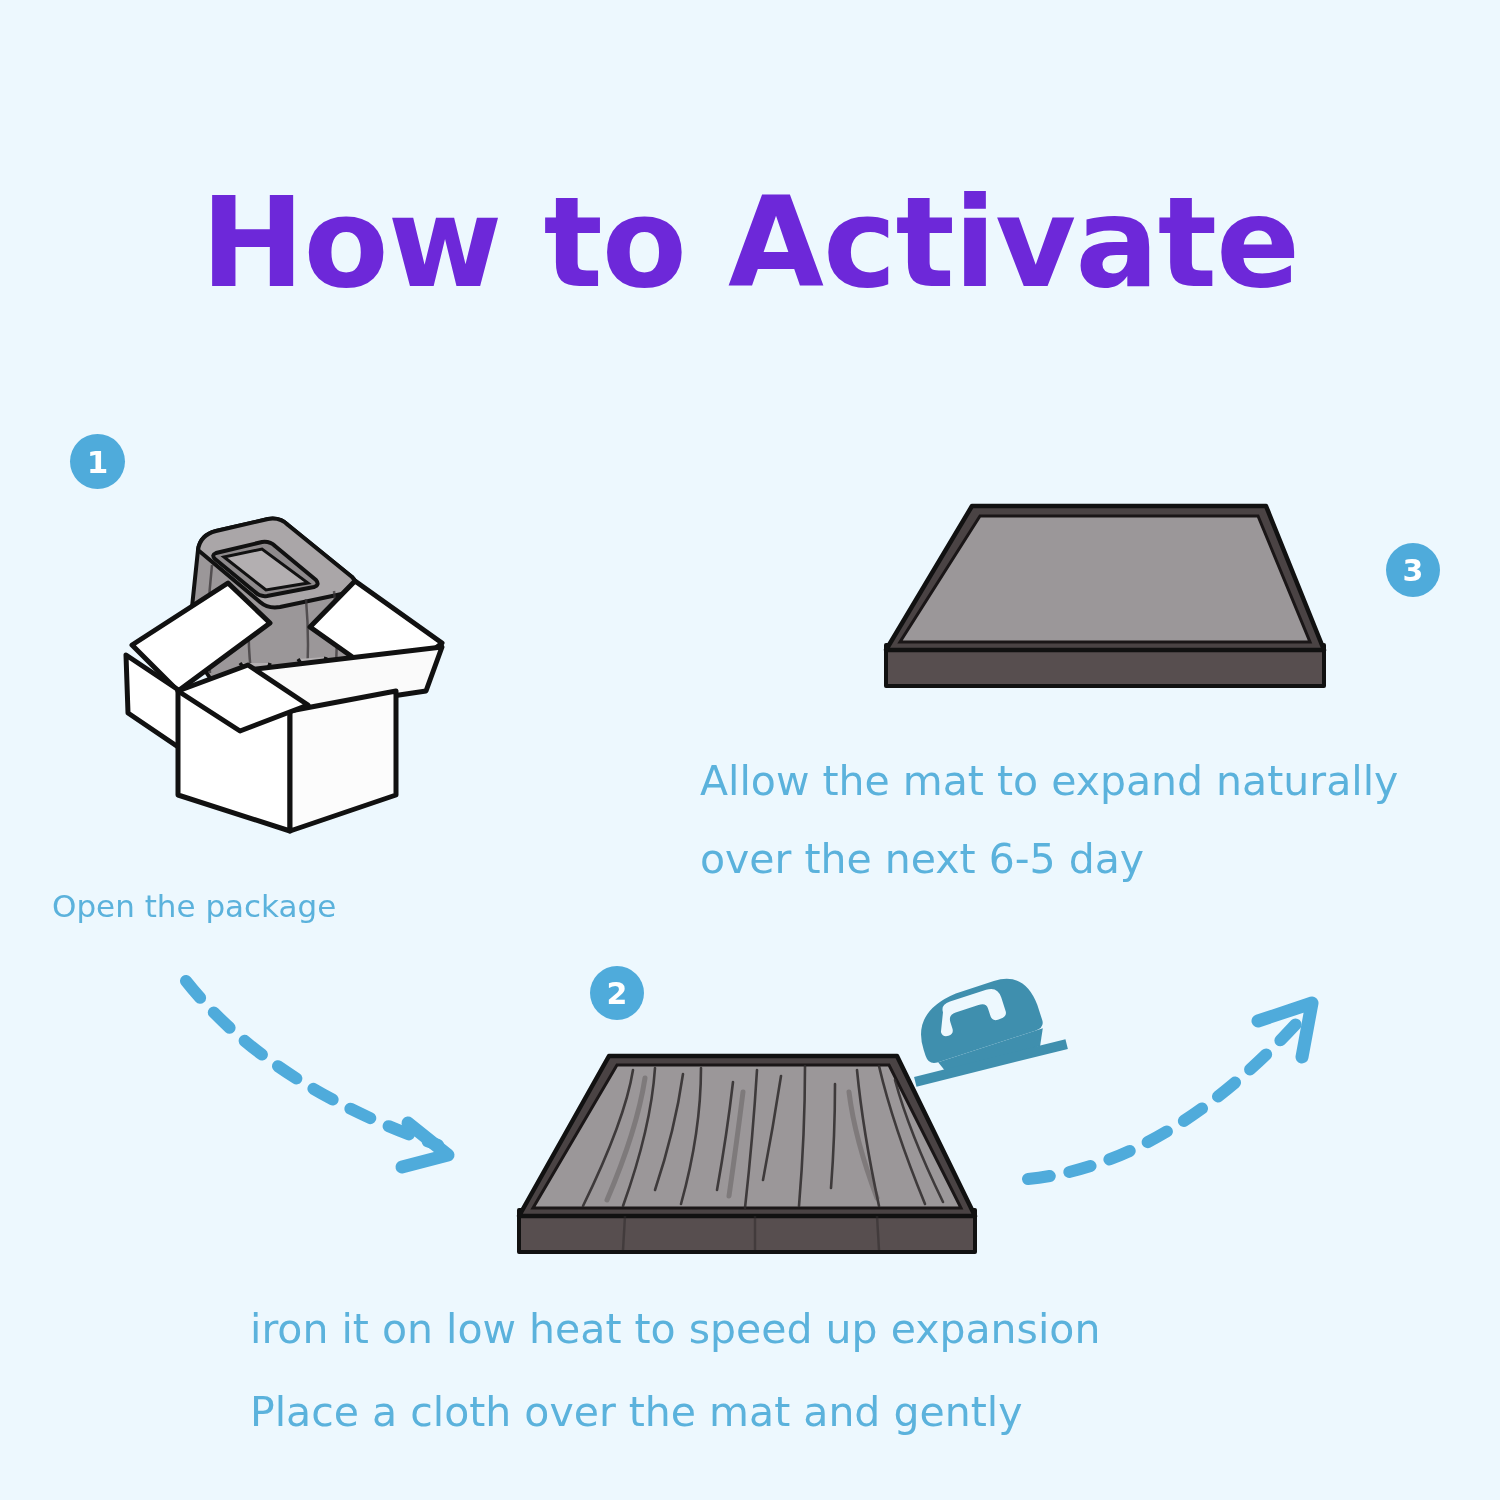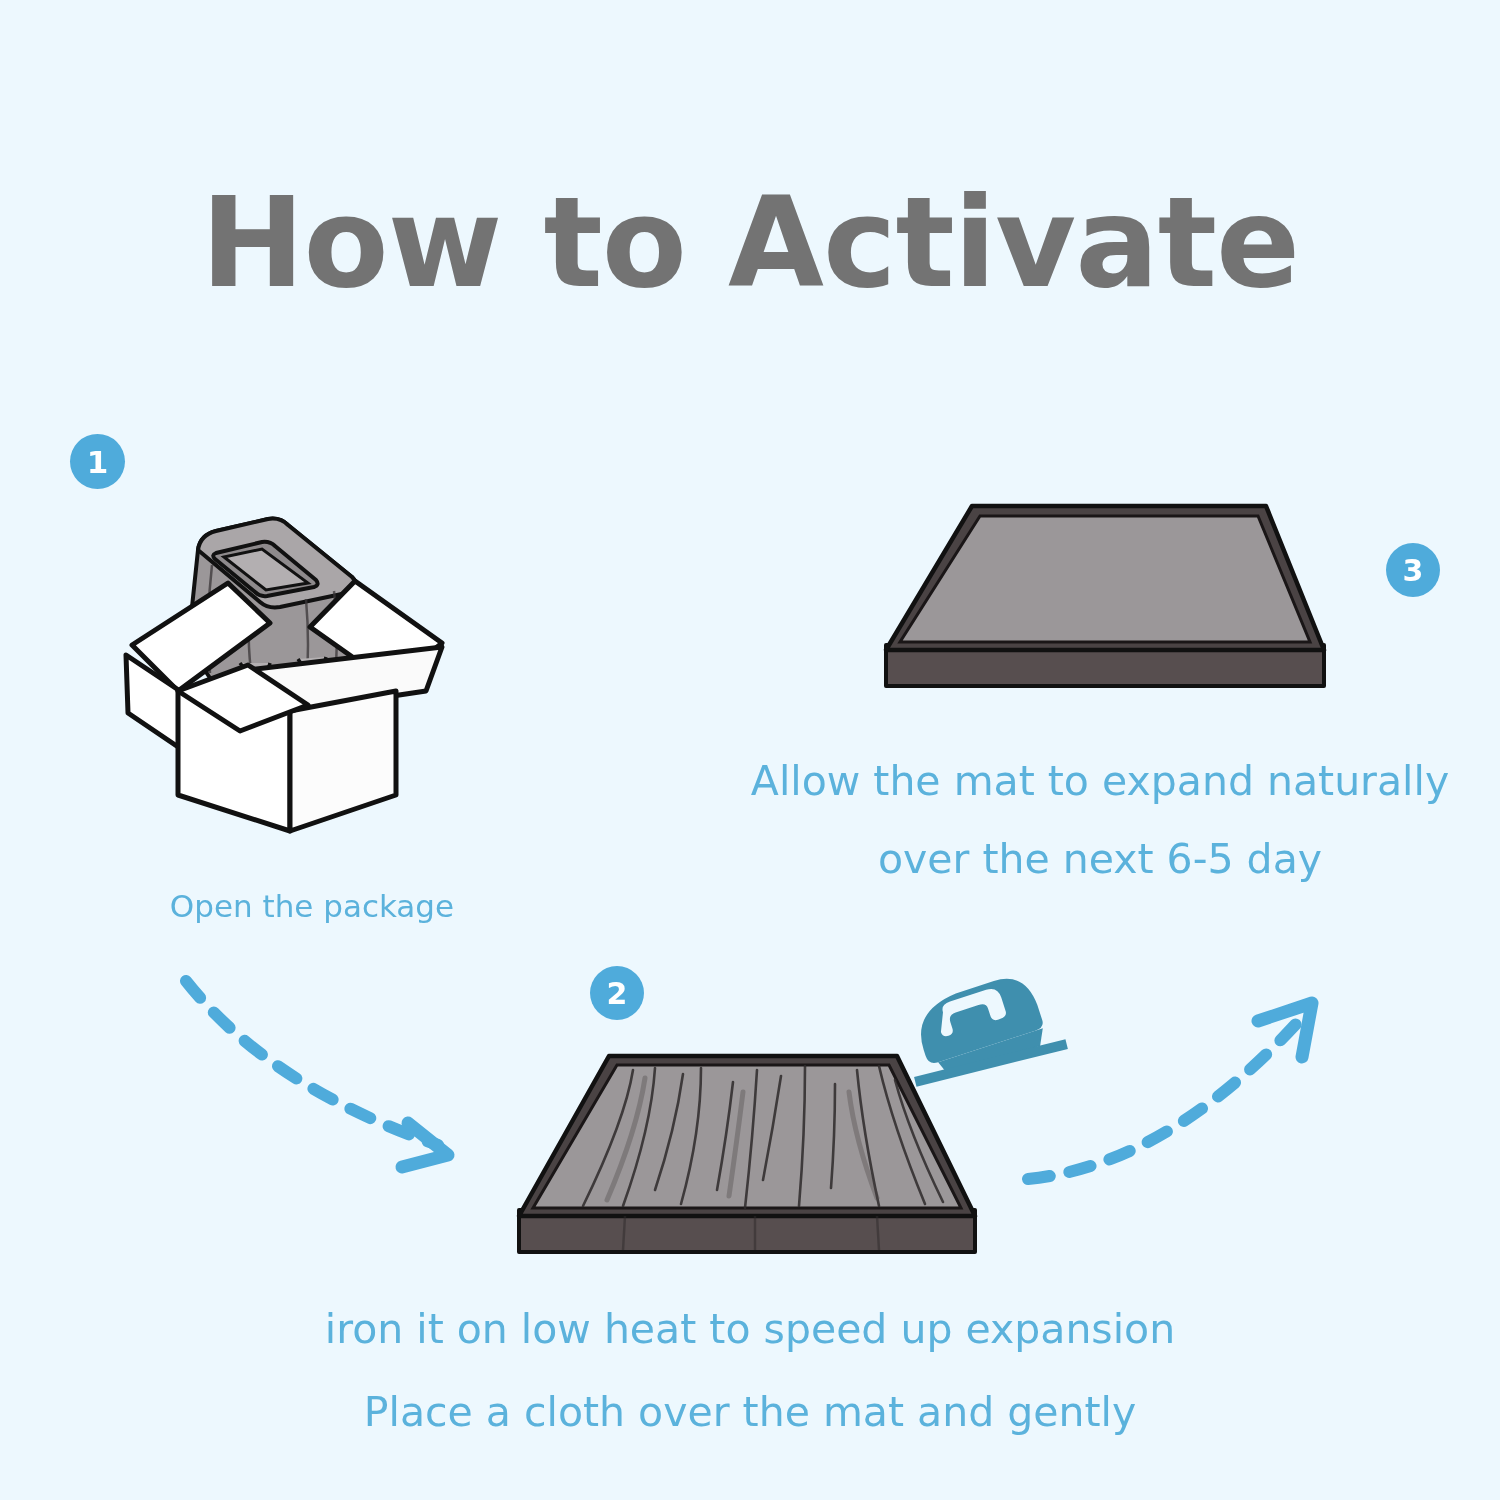--- a/index.html
+++ b/index.html
@@ -20,21 +20,21 @@
     background: #edf8fe;
   }
 
   
   .title {
     position: absolute;
     left: 0;
     top: 88px;
     width: 1500px;
     text-align: center;
-    color: #737373;
+    color: #6d28d9;
     font-family: "DejaVu Sans", "Liberation Sans", sans-serif;
     font-weight: 700;
     font-size: 124px;
     line-height: 144px;
     letter-spacing: -1px;
   }
   .title .line2 { display: block; }
 
   
   .badge {
@@ -51,21 +51,21 @@
   .badge-1 { left: 70px;   top: 434px; width: 55px; height: 55px; font-size: 31px; }
   .badge-2 { left: 590px;  top: 966px; width: 54px; height: 54px; font-size: 30px; }
   .badge-3 { left: 1386px; top: 543px; width: 54px; height: 54px; font-size: 30px; }
 
   
   .caption {
     position: absolute;
     color: #5bb2dc;
     font-family: "DejaVu Sans", "Liberation Sans", sans-serif;
     font-weight: 400;
-    text-align: center;
+    text-align: left;
   }
   .cap-1 {
     left: 52px; top: 878px; width: 520px;
     font-size: 31px; line-height: 56px;
   }
   .cap-3 {
     left: 700px; top: 742px; width: 800px;
     font-size: 41px; line-height: 78px;
   }
   .cap-2 {

